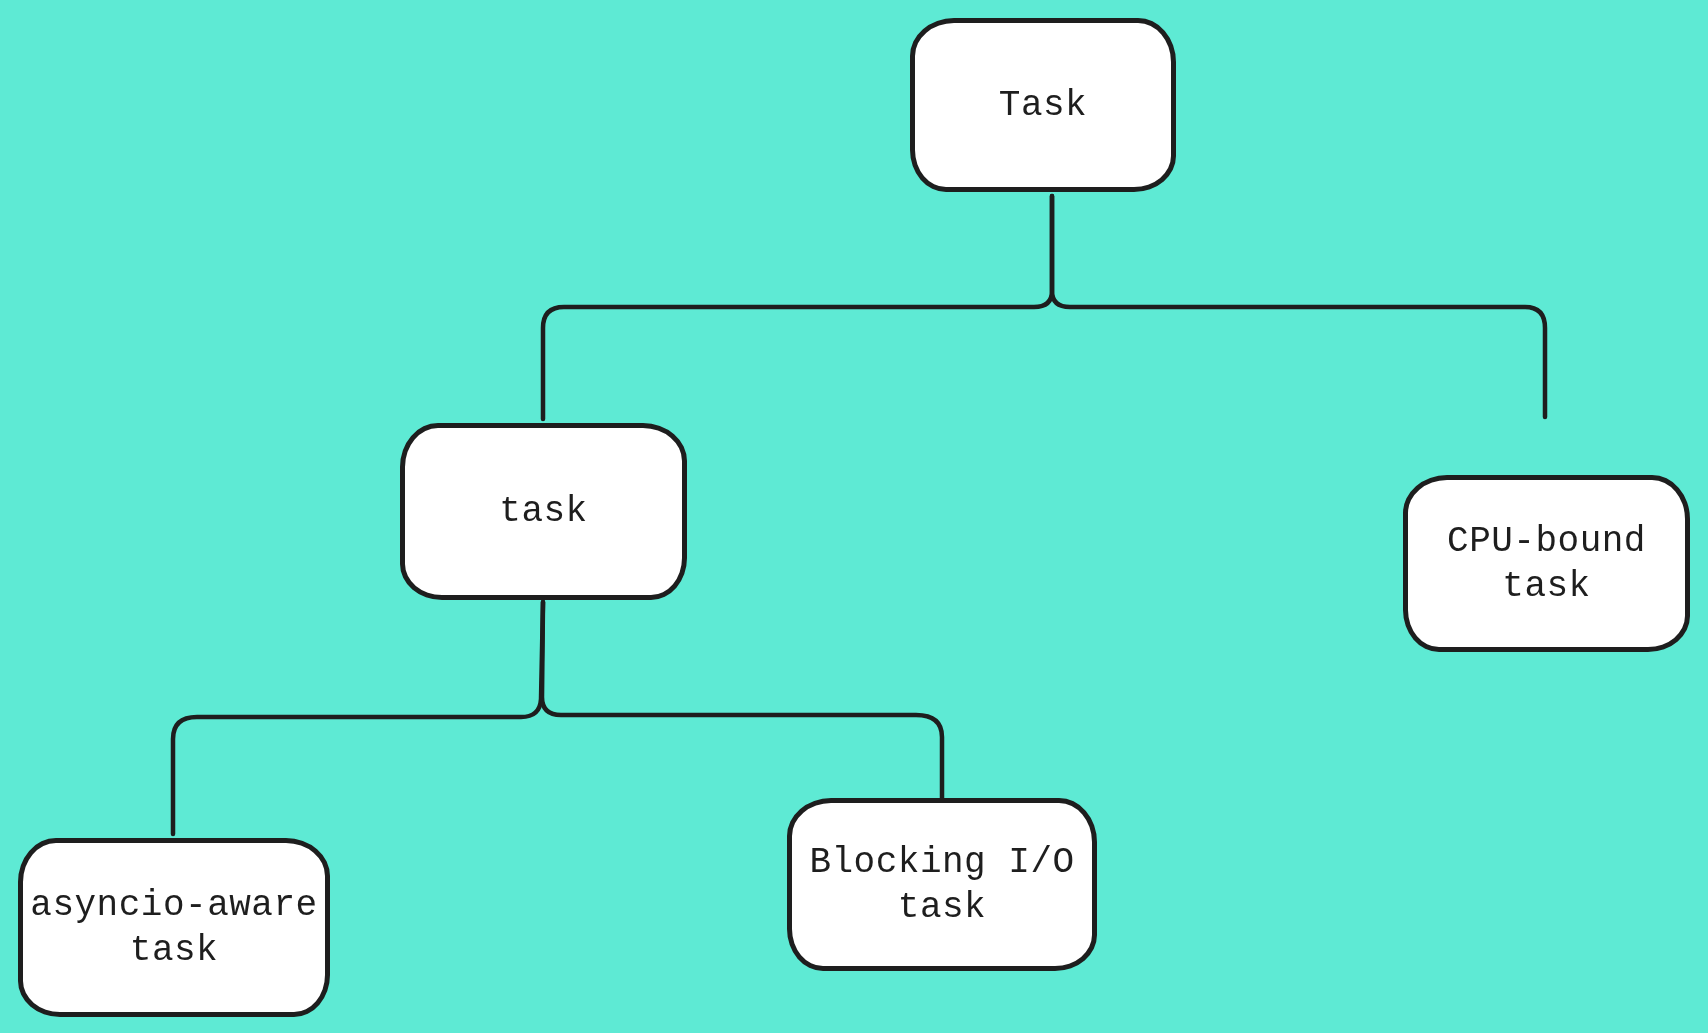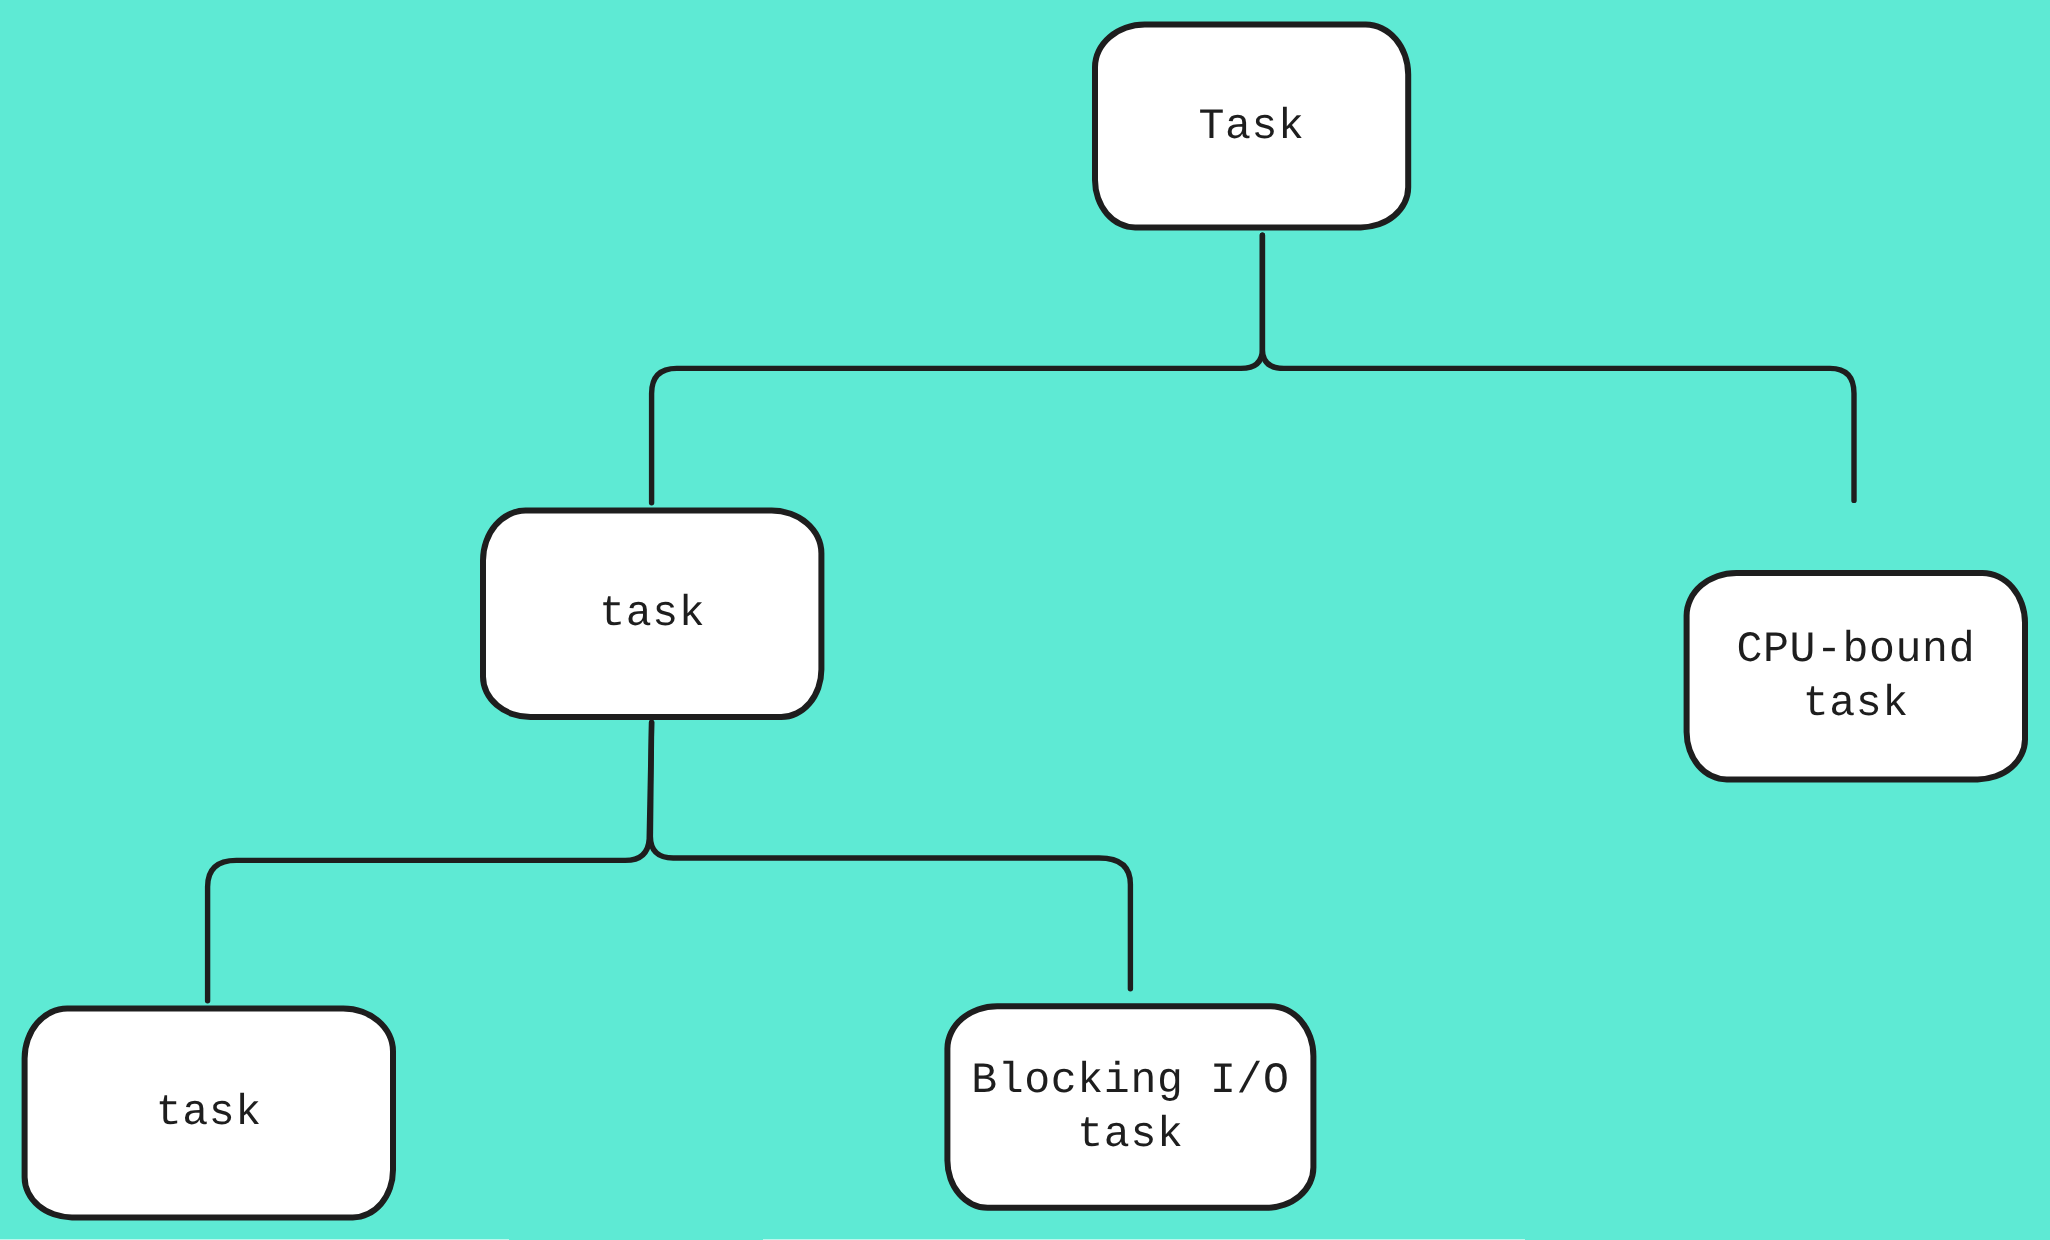--- a/index.html
+++ b/index.html
@@ -74,21 +74,22 @@
   <div class="node r2" style="left:400px; top:423px; width:287px; height:177px;">
     <span class="line">task</span>
   </div>
 
   <div class="node r1" style="left:1403px; top:435px; width:287px; height:177px;margin-top:40px;">
     <span class="line">CPU-bound</span>
     <span class="line">task</span>
   </div>
 
   <div class="node r2" style="left:18px; top:838px; width:312px; height:179px;">
+    <span class="line">asyncio-aware</span>
     <span class="line">task</span>
   </div>
 
-  <div class="node r1" style="left:787px; top:836px; width:310px; height:173px;">
+  <div class="node r1" style="left:787px; top:798px; width:310px; height:173px;">
     <span class="line">Blocking I/O</span>
     <span class="line">task</span>
   </div>
 
 </div>
 
 </body></html>

